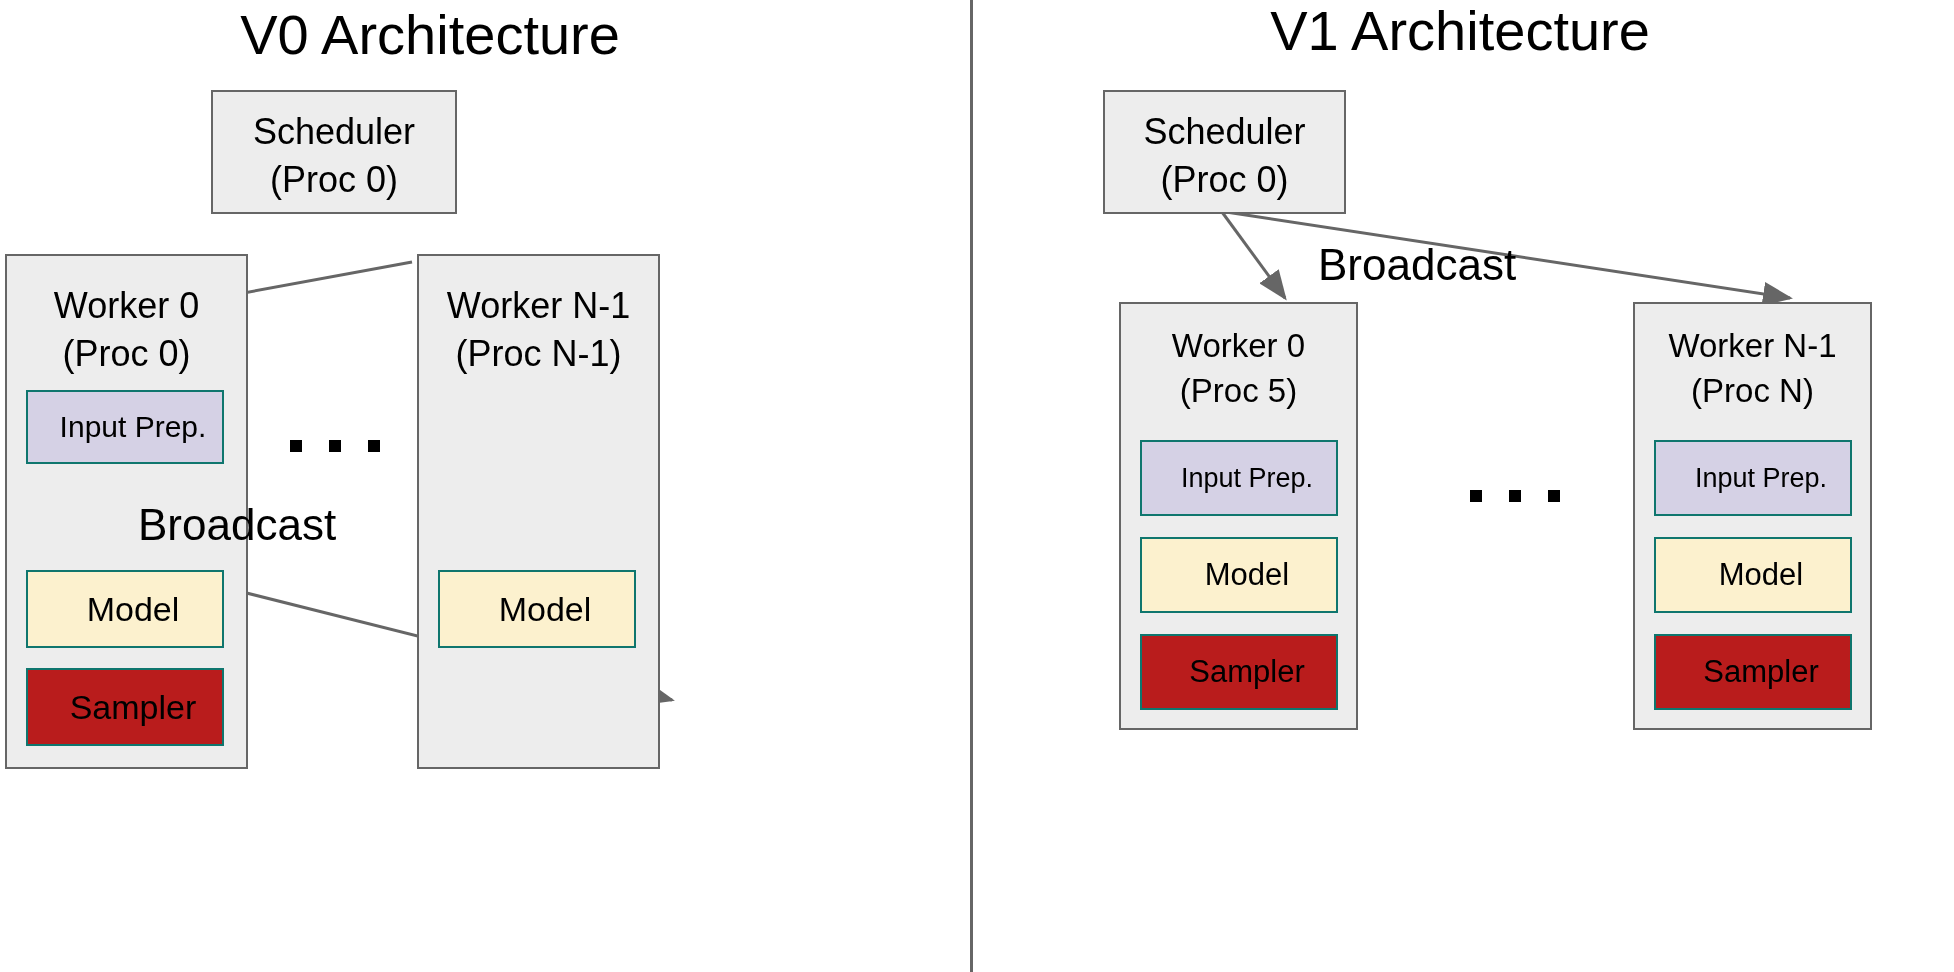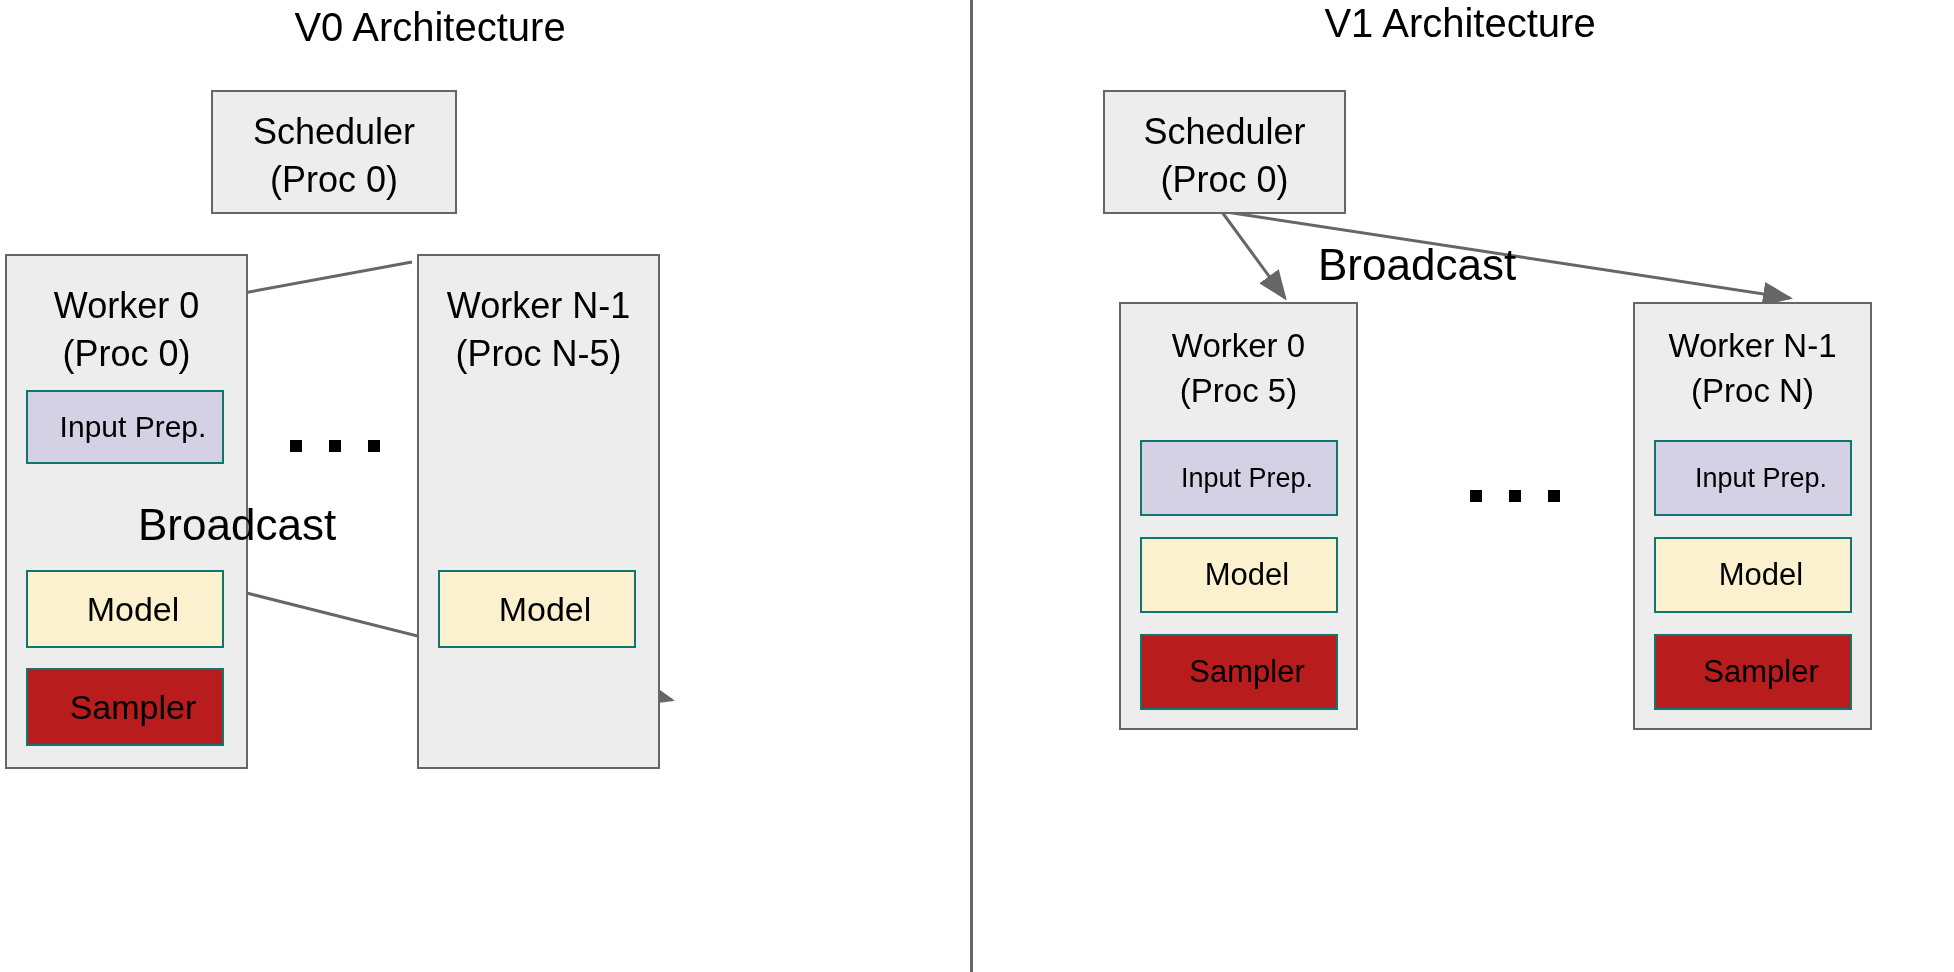--- a/index.html
+++ b/index.html
@@ -10,21 +10,21 @@
   #canvas {
     position: relative;
     width: 1954px;
     height: 972px;
     background: #ffffff;
     font-family: "Liberation Sans", sans-serif;
     overflow: hidden;
   }
   .panel-title {
     position: absolute;
-    font-size: 40px;
+    font-size: 56px;
     color: #000000;
     text-align: center;
     white-space: nowrap;
     line-height: 1.05;
   }
   .divider {
     position: absolute;
     background: #666666;
   }
   .node {
@@ -134,21 +134,21 @@
   </div>
   <div class="leaf-node abs fill-yellow" style="left:26px; top:570px; width:198px; height:78px; font-size:34px;">
     <span>Model</span>
   </div>
   <div class="leaf-node abs fill-green" style="left:26px; top:668px; width:198px; height:78px; font-size:34px;">
     <span>Sampler</span>
   </div>
 
   <div class="node container-node" style="left:417px; top:254px; width:243px; height:515px; padding-top:22px; font-size:36px;">
     <div class="container-label">Worker N-1</div>
-    <div class="container-label">(Proc N-5)</div>
+    <div class="container-label">(Proc N-1)</div>
   </div>
 
   <div class="leaf-node abs fill-yellow" style="left:438px; top:570px; width:198px; height:78px; font-size:34px;">
     <span>Model</span>
   </div>
 
   <div class="edge-label" style="left:138px; top:500px;">Broadcast</div>
 
   <div class="ellipsis" style="left:290px; top:440px;">
     <i></i>

